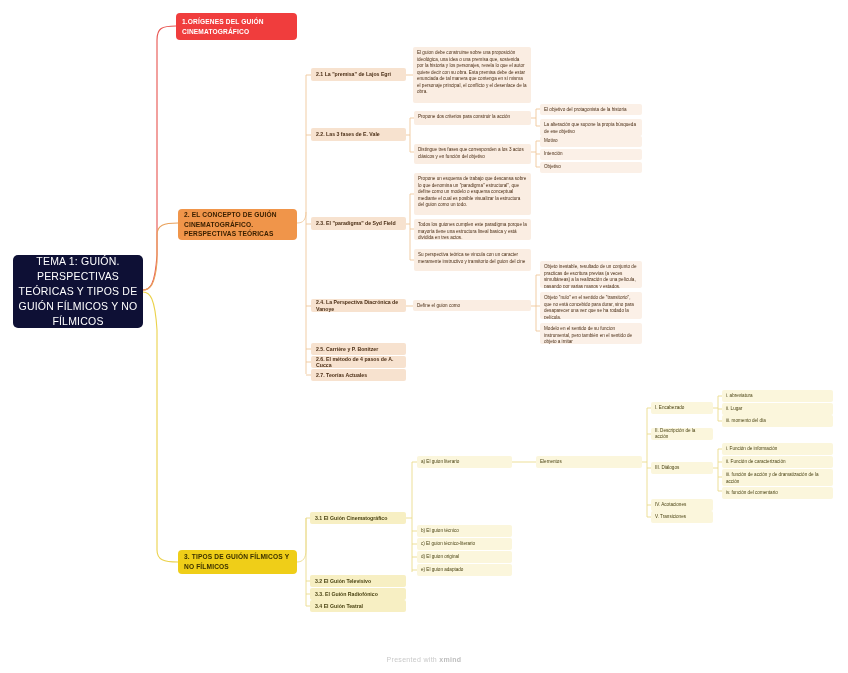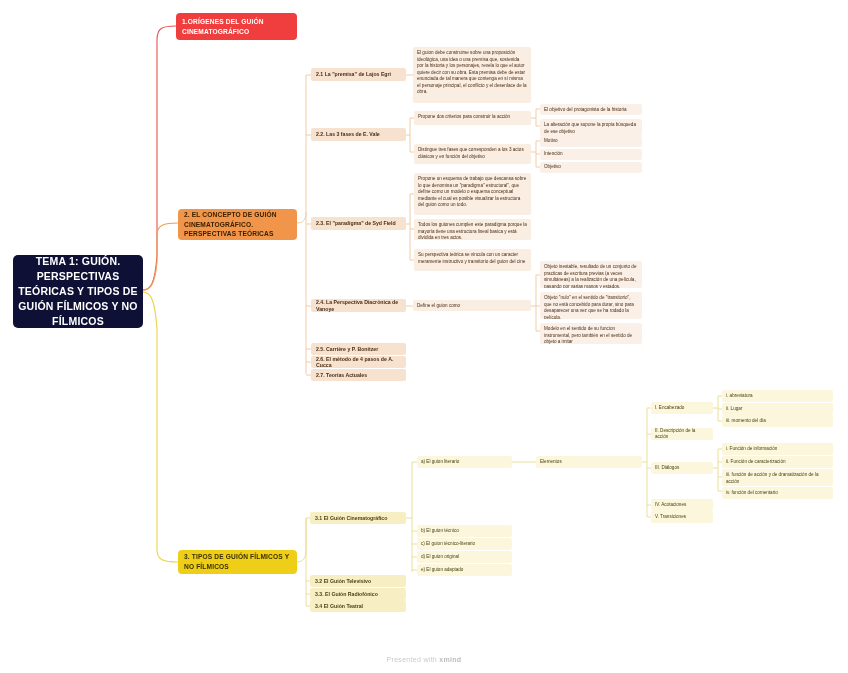--- a/index.html
+++ b/index.html
@@ -32,21 +32,21 @@
     border-radius: 3px;
     line-height: 1.18;
     white-space: normal;
     overflow: hidden;
   }
 
   
   .root {
     background: #0E1035;
     color: #ffffff;
-    font-weight: bold;
+    font-weight: normal;
     font-size: 10.5px;
     letter-spacing: 0.2px;
     text-align: center;
     border-radius: 5px;
     padding: 8px 0;
     display: flex;
     align-items: center;
     justify-content: center;
     line-height: 1.42;
   }

